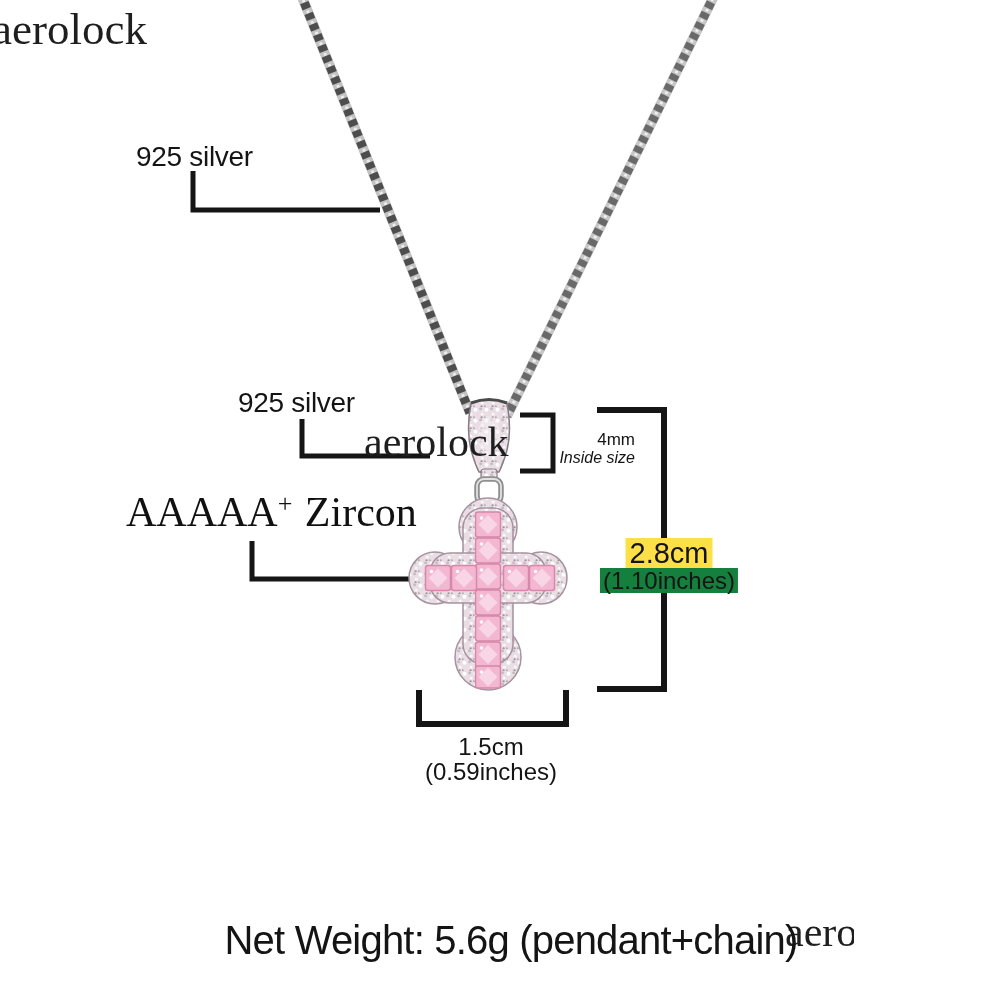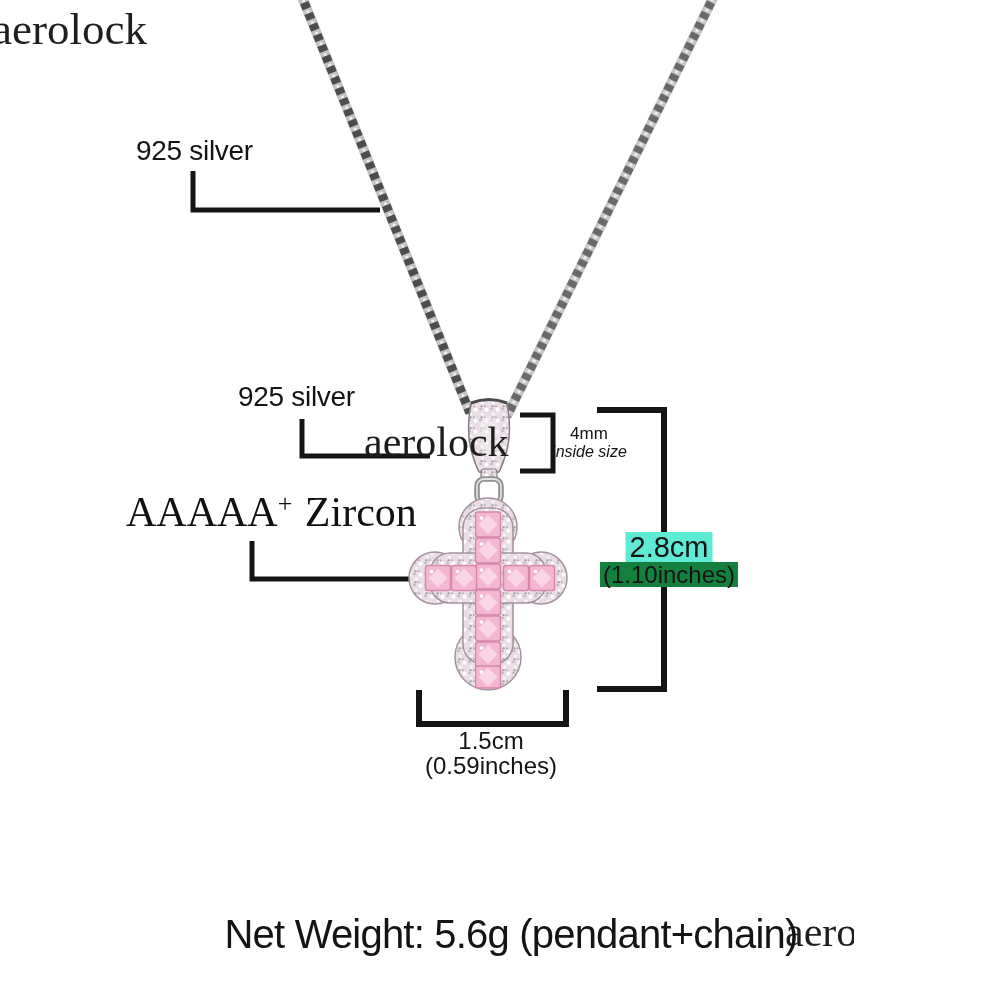--- a/index.html
+++ b/index.html
@@ -3,32 +3,32 @@
 <meta charset="utf-8">
 <style>
   html,body{margin:0;padding:0;background:#fff;}
   .stage{
     position:relative;width:854px;height:1000px;background:#fff;overflow:hidden;
     font-family:"Liberation Sans",sans-serif;color:#161616;
   }
   .stage svg.photo{position:absolute;left:0;top:0;}
   .txt{position:absolute;white-space:nowrap;line-height:1.05;}
   .serif{font-family:"Liberation Serif","DejaVu Serif",serif;color:#1e1e1e;}
-  .sans{font-family:"Liberation Sans",sans-serif;color:#141414;}
+  .sans{font-family:"Liberation Sans",sans-serif;color:#141414;margin-top:6px;}
   .center{transform:translateX(-50%);text-align:center;}
   .wm-top{left:-8px;top:6px;font-size:45px;}
   .lbl-silver1{left:136px;top:136px;font-size:28px;letter-spacing:-0.3px;}
   .lbl-silver2{left:238px;top:382px;font-size:28px;letter-spacing:-0.3px;}
   .wm-mid{left:364px;top:420px;font-size:42px;}
   .lbl-zircon{left:126px;top:490px;font-size:42px;color:#111;}
   .lbl-zircon sup{font-size:26px;vertical-align:14px;margin-right:2px;}
-  .lbl-4mm{left:543px;top:424px;width:92px;text-align:center;line-height:1.12;}
+  .lbl-4mm{left:543px;top:424px;width:92px;text-align:right;line-height:1.12;}
   .lbl-4mm .v{font-size:17px;}
   .lbl-4mm .c{font-size:16px;font-style:italic;}
-  .lbl-h{left:669px;top:532px;font-size:29px;background:#5eead4;padding:0 4px;}
+  .lbl-h{left:669px;top:532px;font-size:29px;background:#fde047;padding:0 4px;}
   .lbl-hb{left:669px;top:562px;font-size:24px;background:#15803d;padding:0 3px;}
   .lbl-w{left:491px;top:728px;font-size:24px;}
   .lbl-wb{left:491px;top:753px;font-size:24px;}
   .spec-chain{left:510px;top:843px;font-size:40px;letter-spacing:-0.8px;}
   .spec-weight{left:511px;top:913px;font-size:40px;letter-spacing:-0.8px;}
   .wm-bottom{left:785px;top:910px;font-size:42px;}
 </style>
 </head>
 <body>
 

